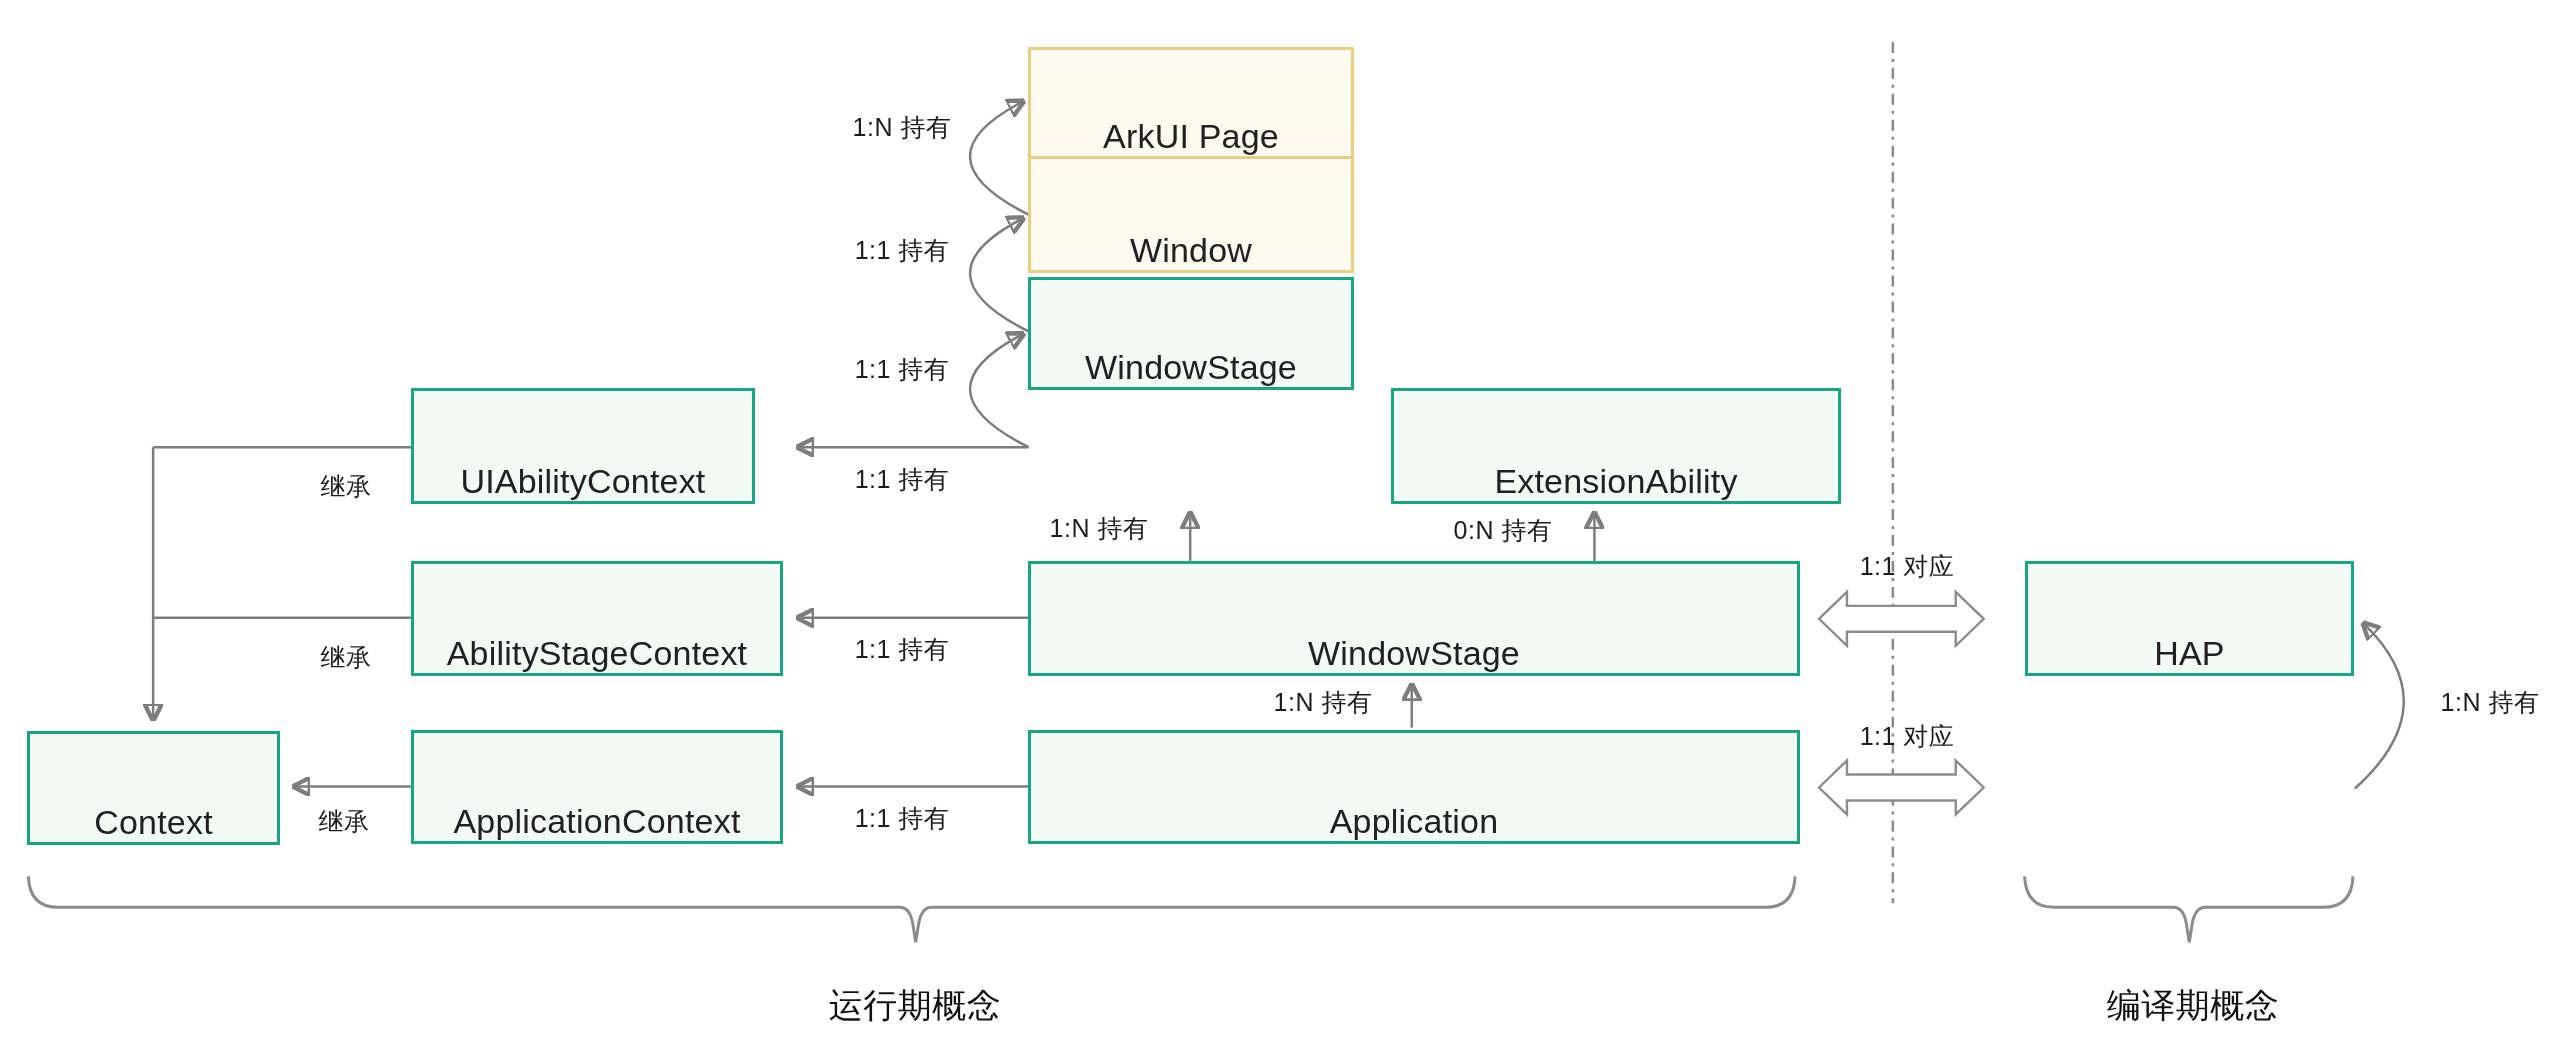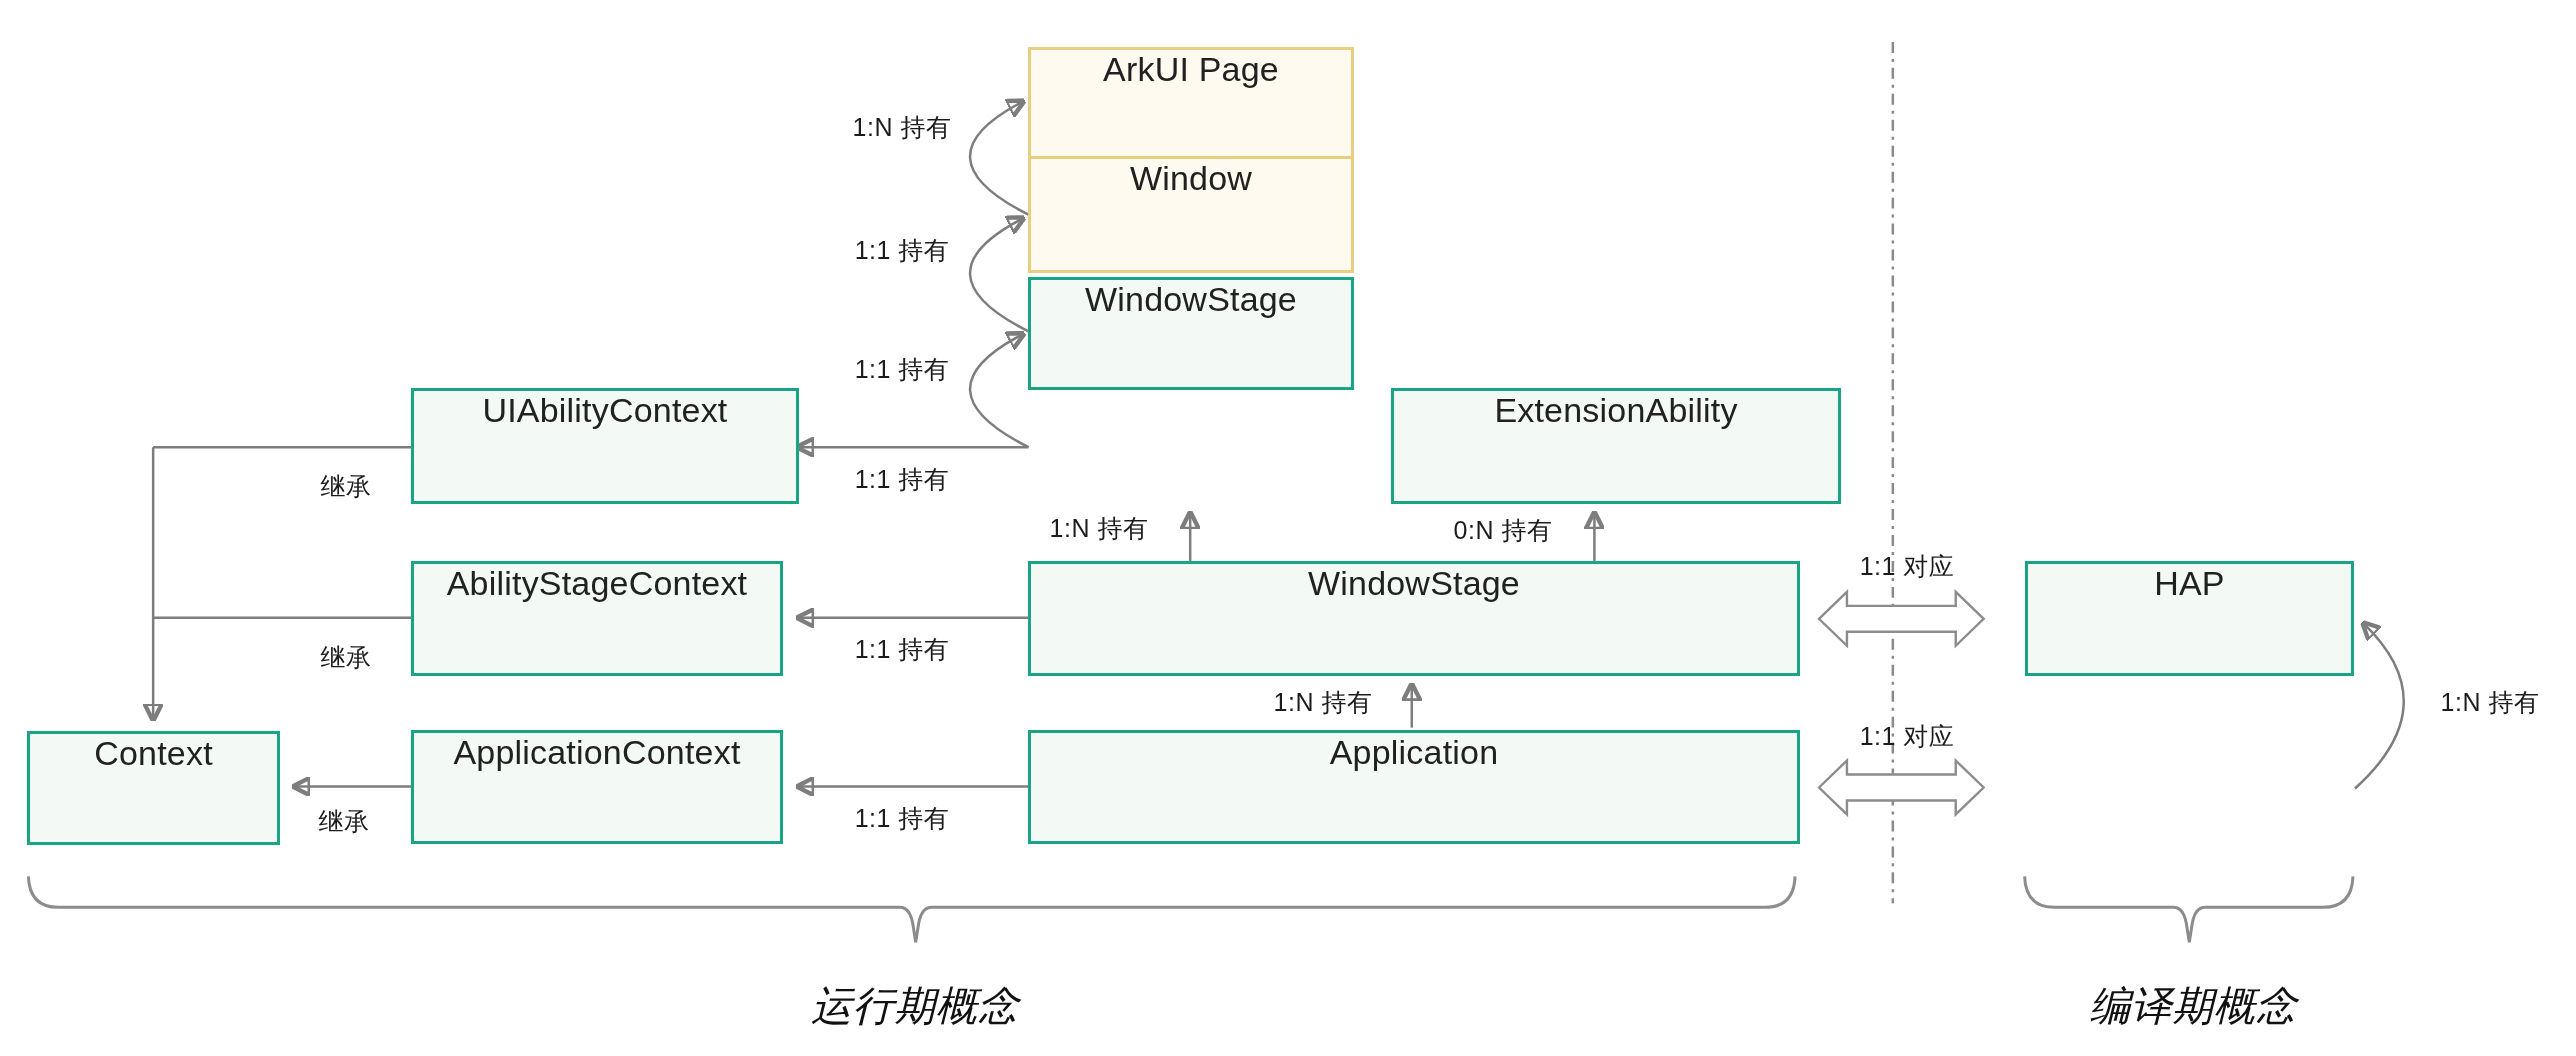--- a/index.html
+++ b/index.html
@@ -12,30 +12,30 @@
     position:relative; width:2576px; height:1056px; background:#ffffff;
     font-family:"Liberation Sans","DejaVu Sans",sans-serif; overflow:hidden;
   }
   .wires{position:absolute;left:0;top:0;width:2576px;height:1056px;}
   .wires path, .wires polyline{fill:none;stroke:var(--line);stroke-width:2.5;}
   .wires .brace{stroke:#8c8c8c;stroke-width:3;fill:none;}
   .wires .dashline{stroke:var(--divider);stroke-width:2.5;stroke-dasharray:11 6 3 6;fill:none;}
   .wires .dblarrow{fill:#ffffff;stroke:#8c8c8c;stroke-width:2.4;stroke-linejoin:miter;}
   .node{
     position:absolute; box-sizing:border-box;
-    display:flex; align-items:flex-start; justify-content:center;
+    display:flex; align-items:flex-end; justify-content:center;
     font-size:34px; color:var(--text); letter-spacing:0.2px; white-space:nowrap;
   }
   .node.yellow{background:var(--yellow-fill); border:3px solid var(--yellow-border);}
   .node.green {background:var(--green-fill);  border:3px solid var(--green-border);}
   .lbl{
     position:absolute; transform:translate(-50%,-50%);
     font-size:25px; color:#1c1c1c; white-space:nowrap; letter-spacing:0.5px;
   }
-  .grouplbl{font-size:41px; color:#111;font-style:italic;}
+  .grouplbl{font-size:34px; color:#111;}
 </style>
 </head>
 <body>
 
 <div class="stage">
 
   <svg class="wires" viewBox="0 0 2580 1058">
     <defs>
       <marker id="arr" viewBox="0 0 10 10" refX="8.5" refY="5" markerWidth="7" markerHeight="8" orient="auto">
         <path d="M0,0 L10,5 L0,10 Z" fill="#7d7d7d" stroke="none"></path>
@@ -76,21 +76,21 @@
   <div class="node yellow" style="left:1028px;top:156px;width:326px;height:117px">
     <span>Window</span>
   </div>
 
   <div class="node green" style="left:1028px;top:277px;width:326px;height:113px">
     <span>WindowStage</span>
   </div>
   <div class="node green" style="left:1391px;top:388px;width:450px;height:116px">
     <span>ExtensionAbility</span>
   </div>
-  <div class="node green" style="left:411px;top:388px;width:388px;height:116px">
+  <div class="node green" style="left:411px;top:388px;width:344px;height:116px">
     <span>UIAbilityContext</span>
   </div>
   <div class="node green" style="left:411px;top:561px;width:372px;height:115px">
     <span>AbilityStageContext</span>
   </div>
   <div class="node green" style="left:1028px;top:561px;width:772px;height:115px">
     <span>WindowStage</span>
   </div>
   <div class="node green" style="left:411px;top:730px;width:372px;height:114px">
     <span>ApplicationContext</span>

